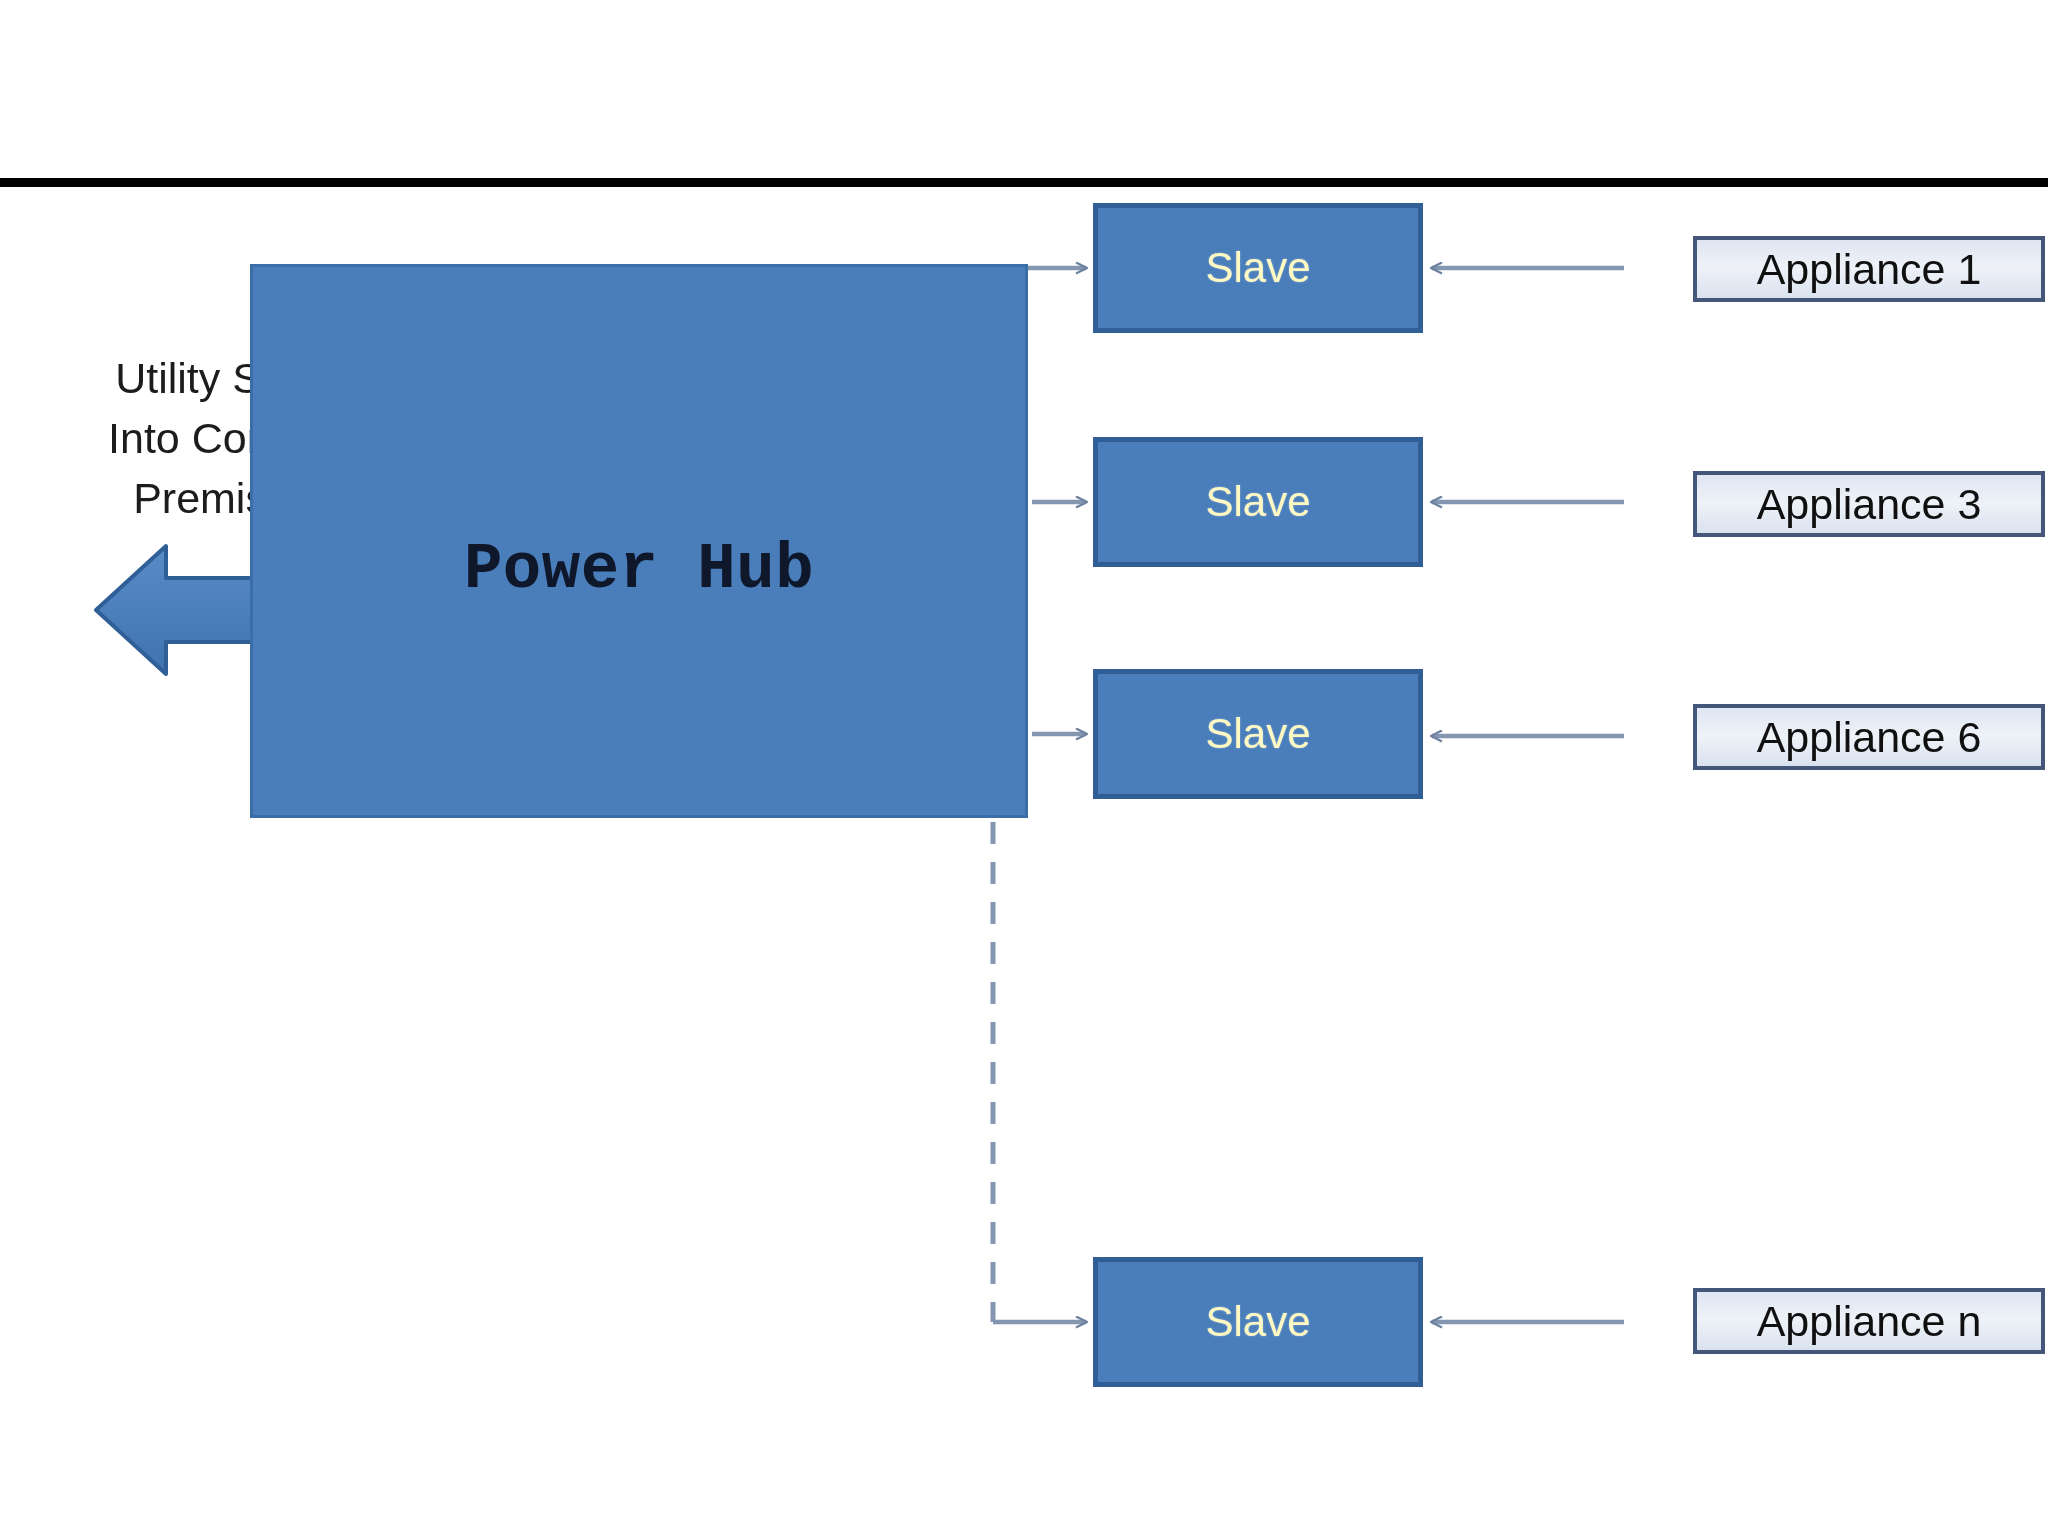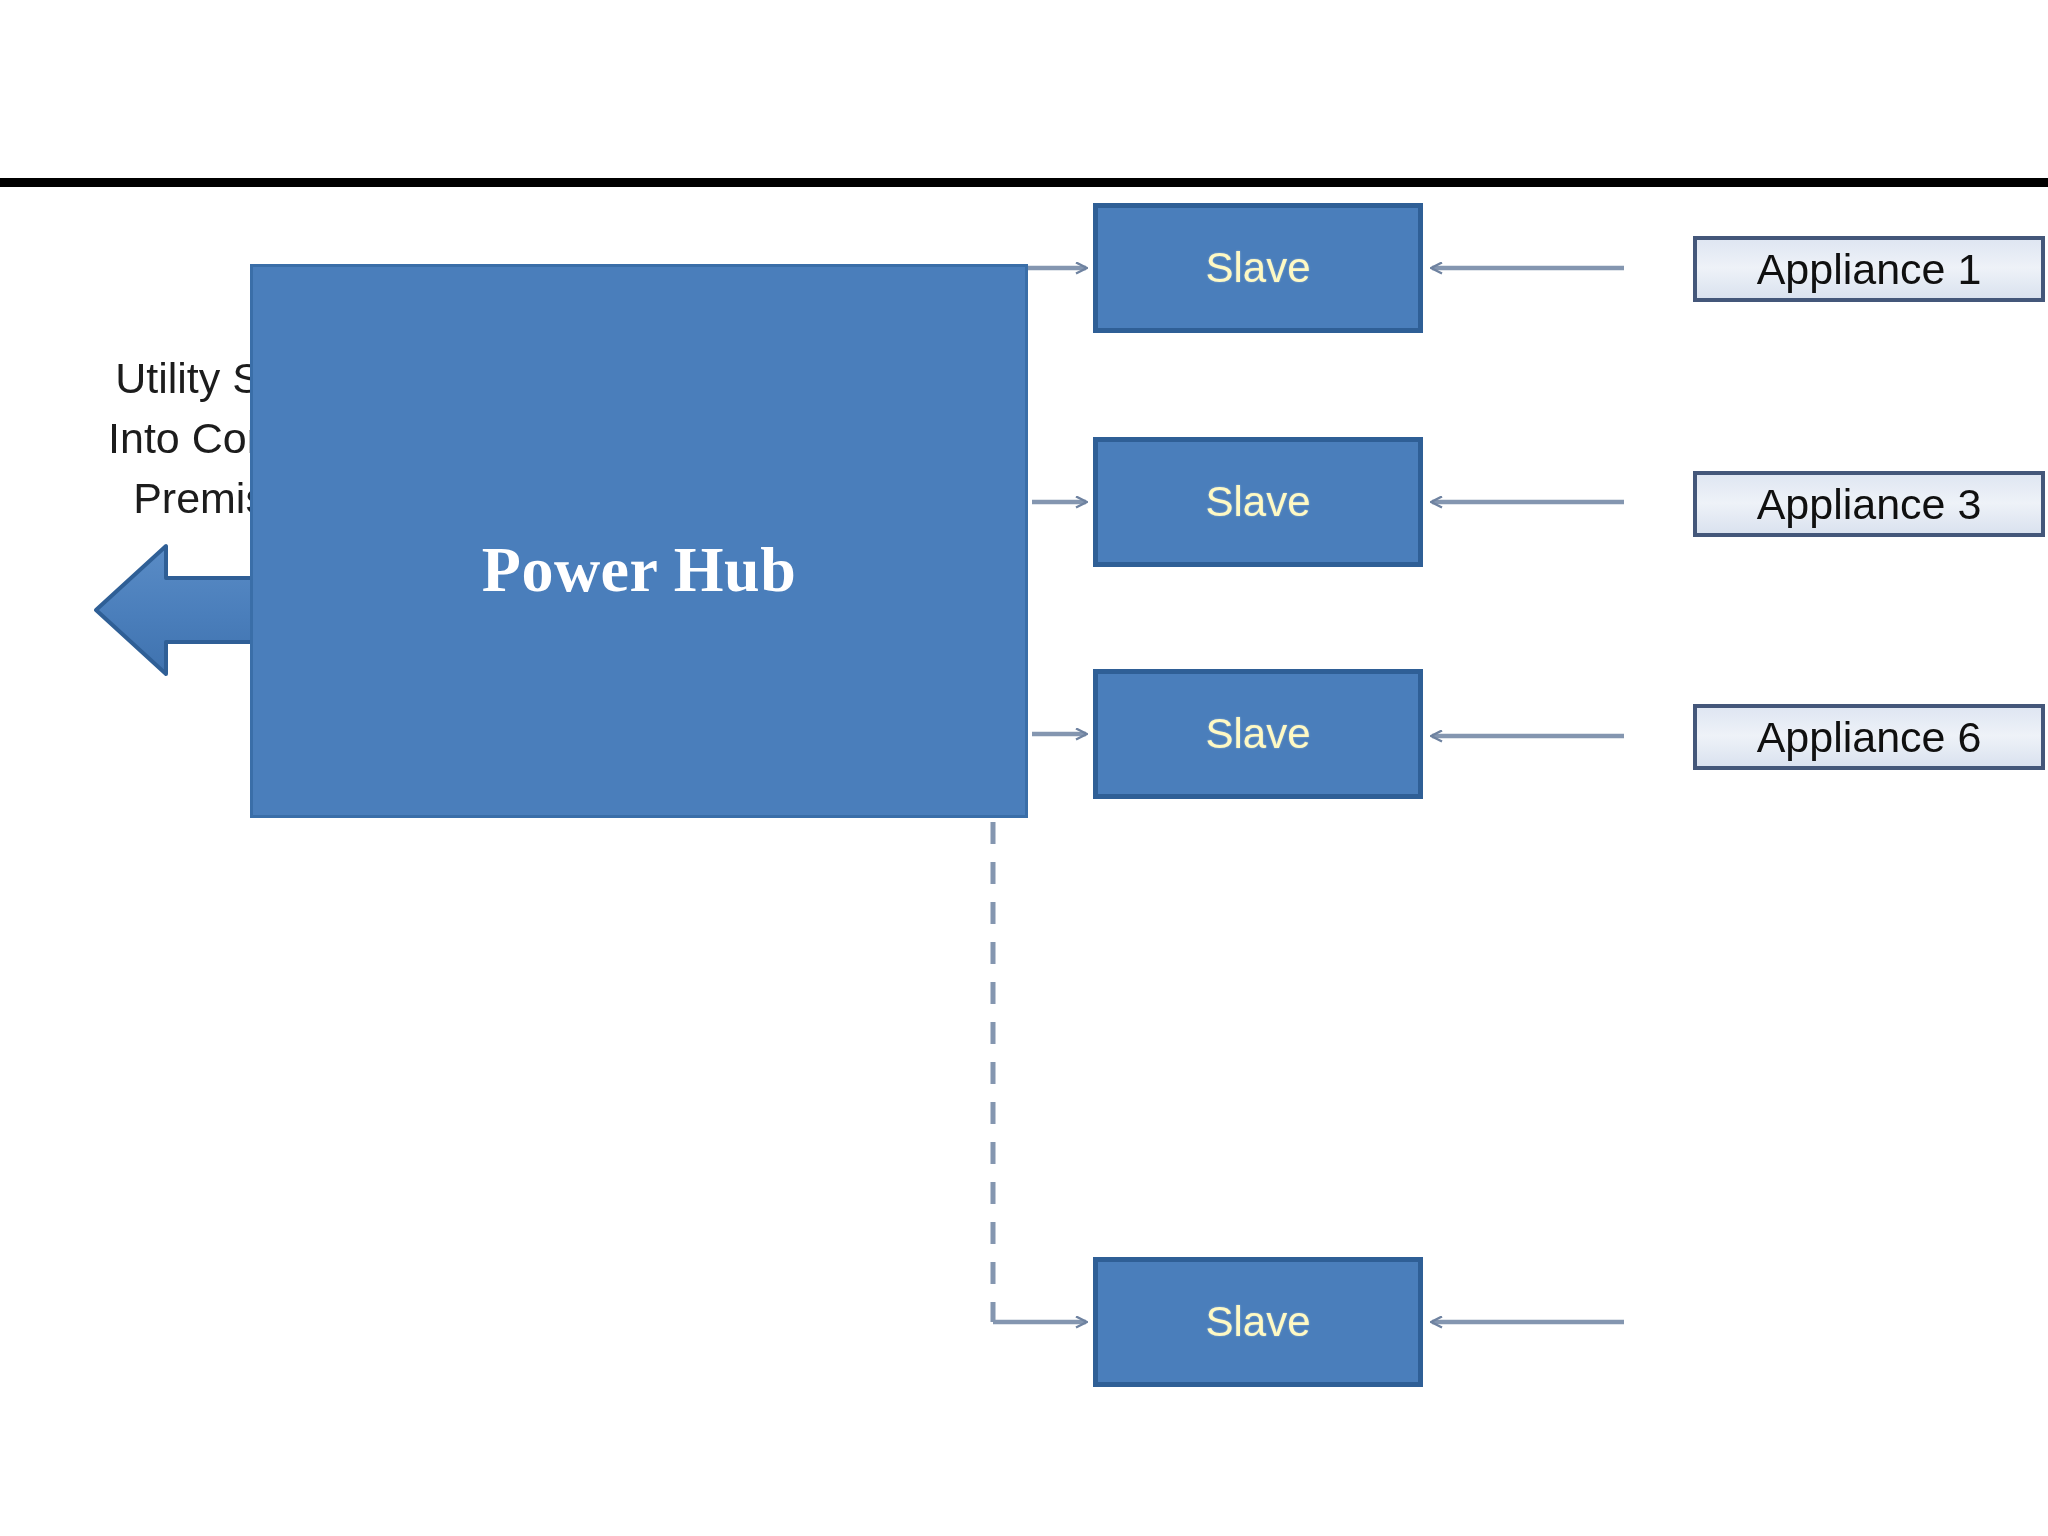--- a/index.html
+++ b/index.html
@@ -97,24 +97,24 @@
     height: 554px;
     background: #4a7ebb;
     border: 3px solid #3a6ea8;
     box-sizing: border-box;
     z-index: 3;
     display: flex;
     align-items: center;
     justify-content: center;
   }
   #power-hub-label {
-    font-family: Liberation Serif, serif;
+    font-family: Liberation Mono, monospace;
     font-weight: bold;
     font-size: 64px;
-    color: #ffffff;
+    color: #0f172a;
     letter-spacing: 0.5px;
     margin-top: 58px;
   }
 
   
   .slave-box {
     position: absolute;
     left: 1093px;
     width: 330px;
     height: 130px;
@@ -249,14 +249,17 @@
 
   <div class="appliance-box" id="appliance-1">
     <span class="appliance-label">Appliance 1</span>
   </div>
   <div class="appliance-box" id="appliance-2">
     <span class="appliance-label">Appliance 3</span>
   </div>
   <div class="appliance-box" id="appliance-3">
     <span class="appliance-label">Appliance 6</span>
   </div>
+  <div class="appliance-box" id="appliance-4">
+    <span class="appliance-label">Appliance n</span>
+  </div>
 
 </div>
 
 </body></html>

